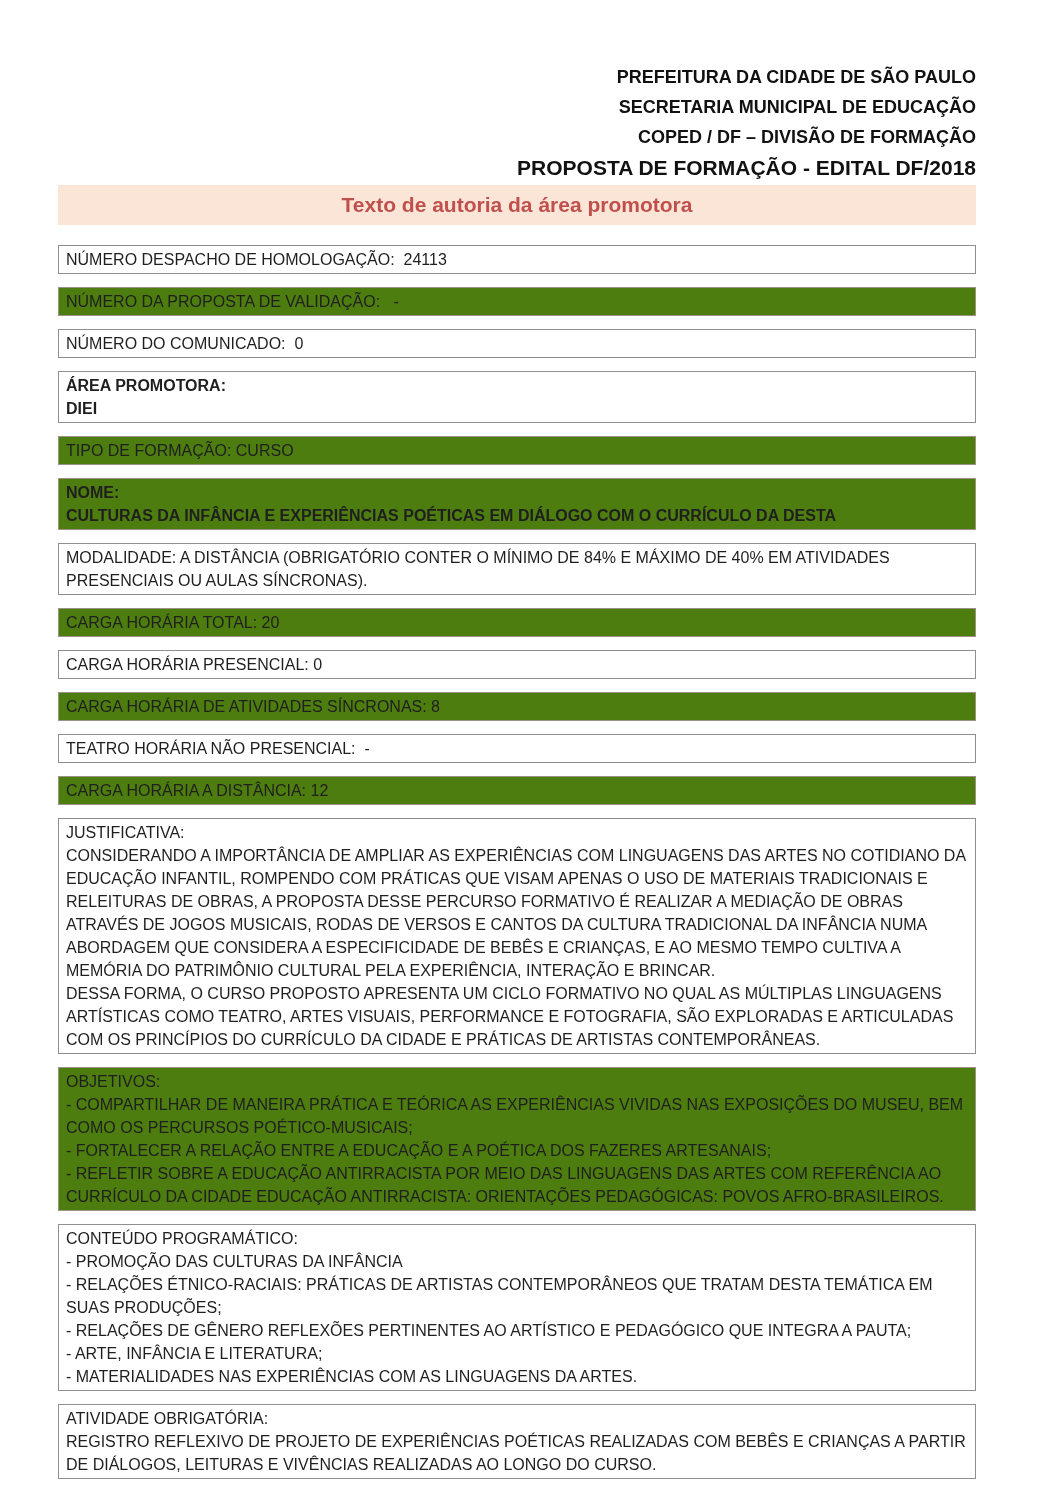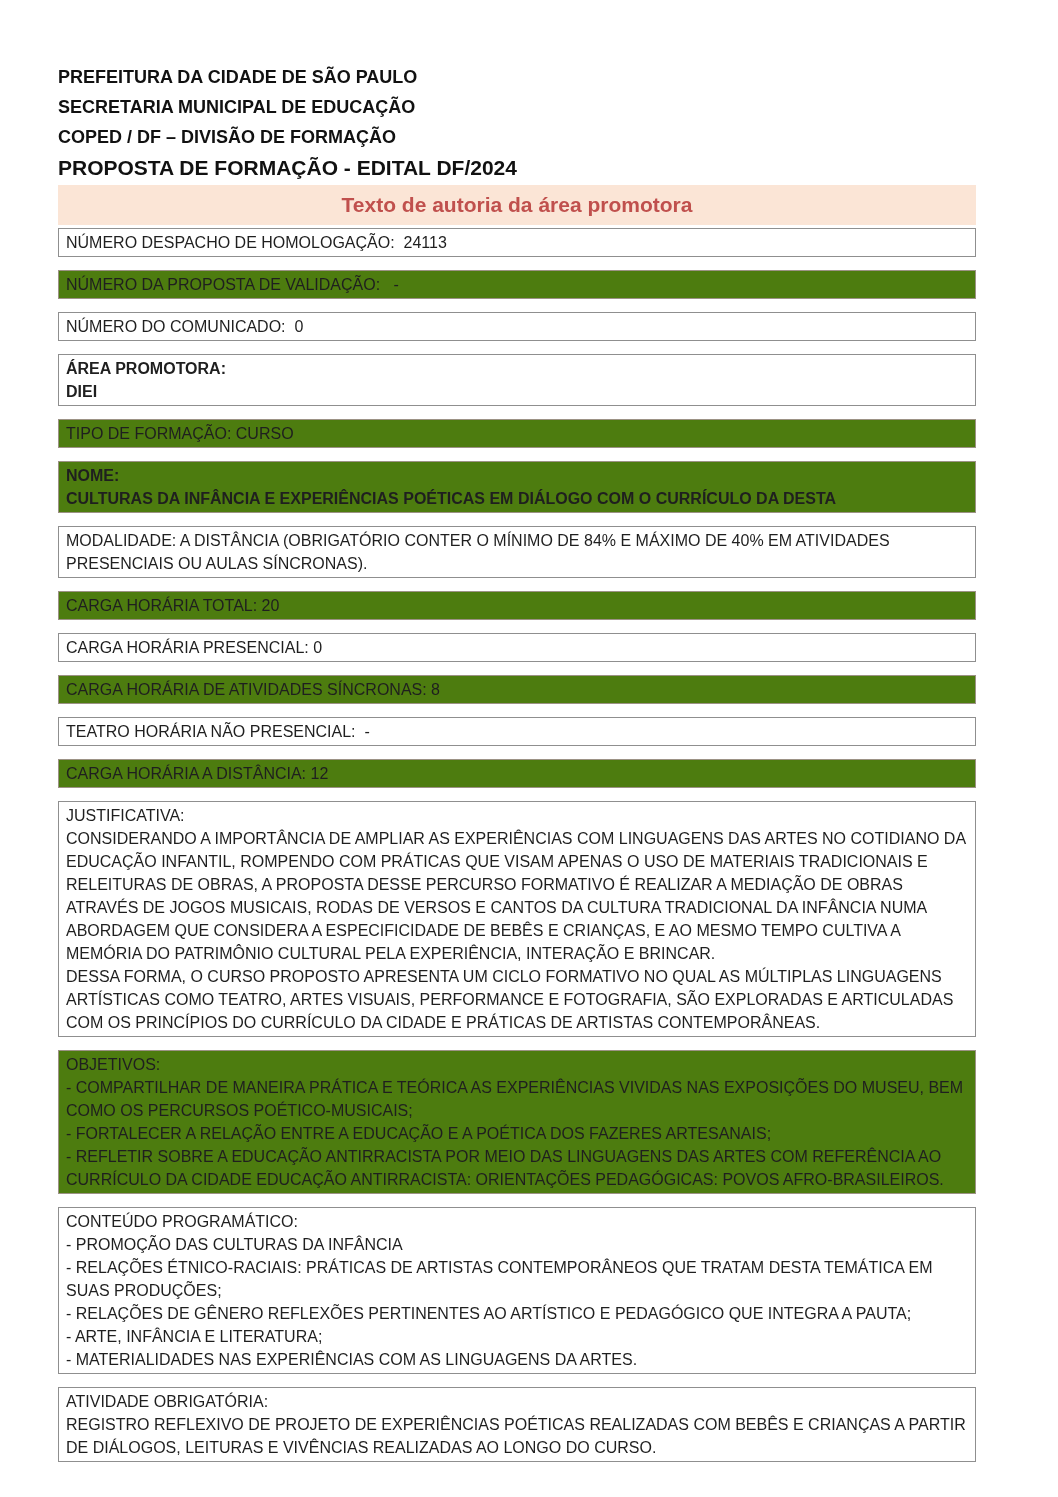--- a/index.html
+++ b/index.html
@@ -17,40 +17,40 @@
     overflow: hidden;
   }
   .content {
     position: absolute;
     left: 58px;
     top: 62px;
     width: 918px;
   }
   .doc-header { margin-bottom: 2px; }
   .hdr-line {
-    text-align: left;
+    text-align: right;
     font-weight: bold;
     font-size: 18px;
     line-height: 30px;
     color: #111111;
     white-space: pre-wrap;
   }
   .hdr-line.big {
     font-size: 21px;
     line-height: 31px;
   }
   .banner {
     background: #FBE5D6;
     color: #C0504D;
     font-weight: bold;
     font-size: 21px;
     text-align: center;
     line-height: 40px;
     height: 40px;
-    margin-bottom: 3px;
+    margin-bottom: 20px;
     white-space: pre-wrap;
   }
   .row {
     border: 1.5px solid #8F8F8F;
     background: #ffffff;
     padding: 2px 7px;
     margin-bottom: 13px;
     font-size: 16px;
     line-height: 23px;
     white-space: pre-wrap;
@@ -65,21 +65,21 @@
 </head>
 <body>
 
 <div class="page">
   <div class="content">
 
     <div class="doc-header">
       <div class="hdr-line">PREFEITURA DA CIDADE DE SÃO PAULO</div>
       <div class="hdr-line">SECRETARIA MUNICIPAL DE EDUCAÇÃO</div>
       <div class="hdr-line">COPED / DF – DIVISÃO DE FORMAÇÃO</div>
-      <div class="hdr-line big">PROPOSTA DE FORMAÇÃO - EDITAL DF/2024</div>
+      <div class="hdr-line big">PROPOSTA DE FORMAÇÃO - EDITAL DF/2018</div>
     </div>
 
     <div class="banner">Texto de autoria da área promotora</div>
 
     <div class="row">NÚMERO DESPACHO DE HOMOLOGAÇÃO:  24113</div>
     <div class="row peach">NÚMERO DA PROPOSTA DE VALIDAÇÃO:   -</div>
     <div class="row">NÚMERO DO COMUNICADO:  0</div>
     <div class="row bold">ÁREA PROMOTORA:
 DIEI</div>
     <div class="row peach">TIPO DE FORMAÇÃO: CURSO</div>

